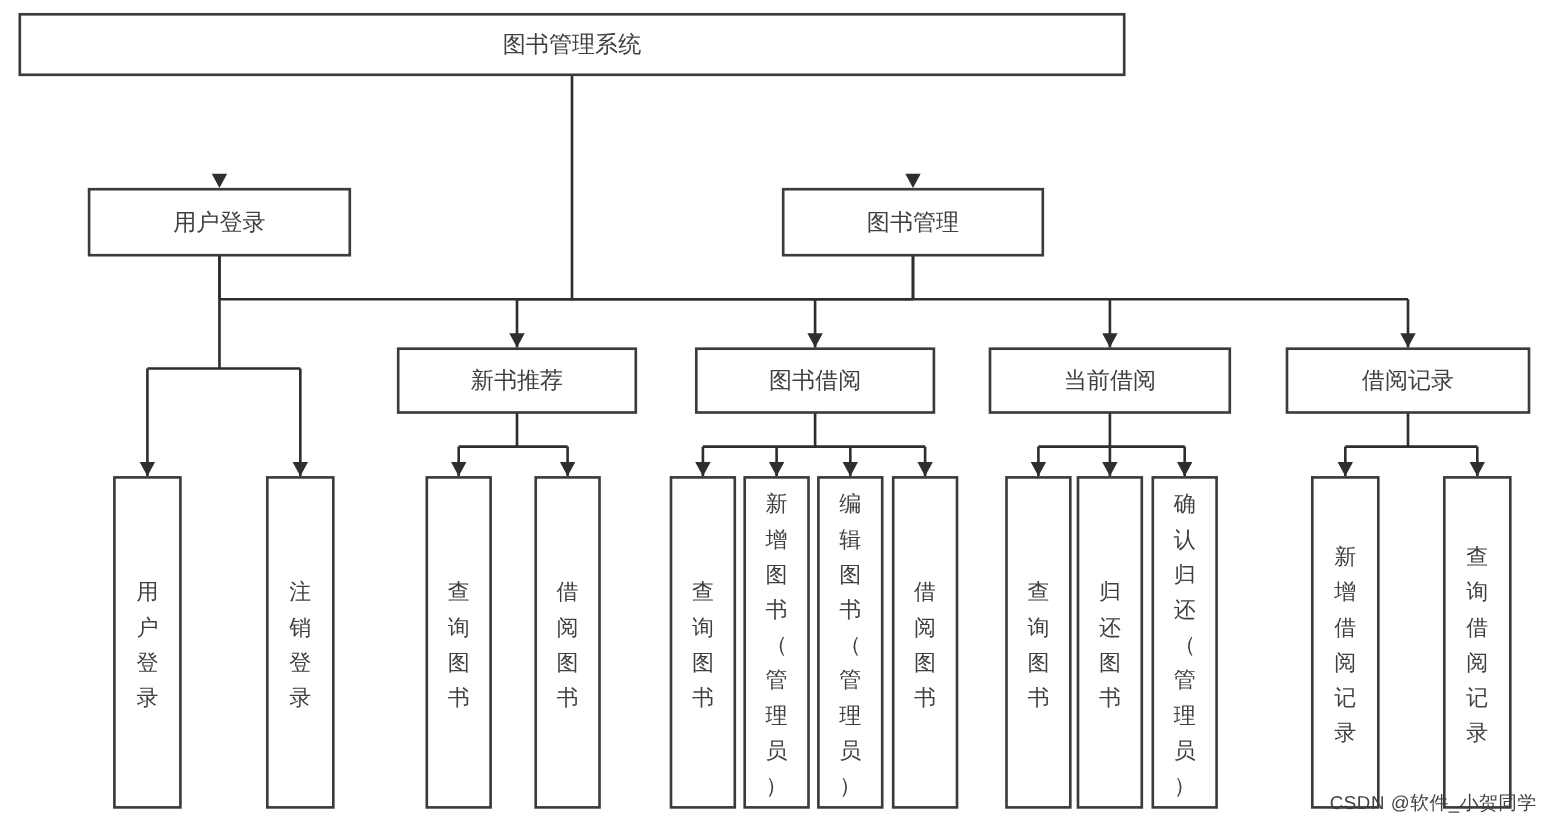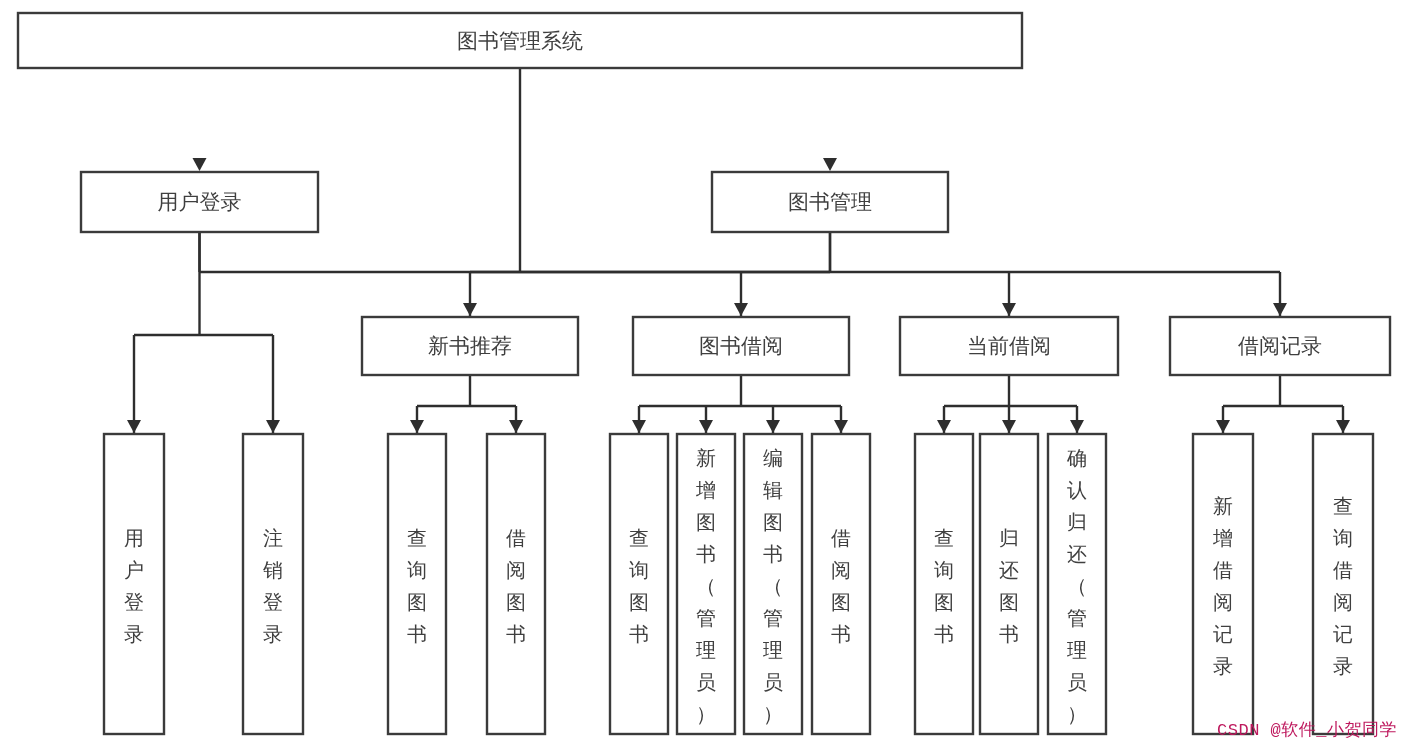--- a/index.html
+++ b/index.html
@@ -44,23 +44,23 @@
     stroke-width: 2.4;
     fill: none;
   }
   .arrow-head {
     fill: #2e2e2e;
   }
   .watermark {
     position: absolute;
     right: 8px;
     bottom: 6px;
-    font-family: Liberation Mono, monospace;
+    font-family: Liberation Sans, sans-serif;
     font-size: 17px;
-    color: #be185d;
+    color: #404040;
     white-space: nowrap;
     letter-spacing: 0.5px;
   }
 </style>
 </head>
 <body>
 
 <svg id="diagram" viewBox="0 0 1405 747">
   <g id="connector-layer">
       <line x1="520" y1="68" x2="520" y2="272" class="connector"></line>

